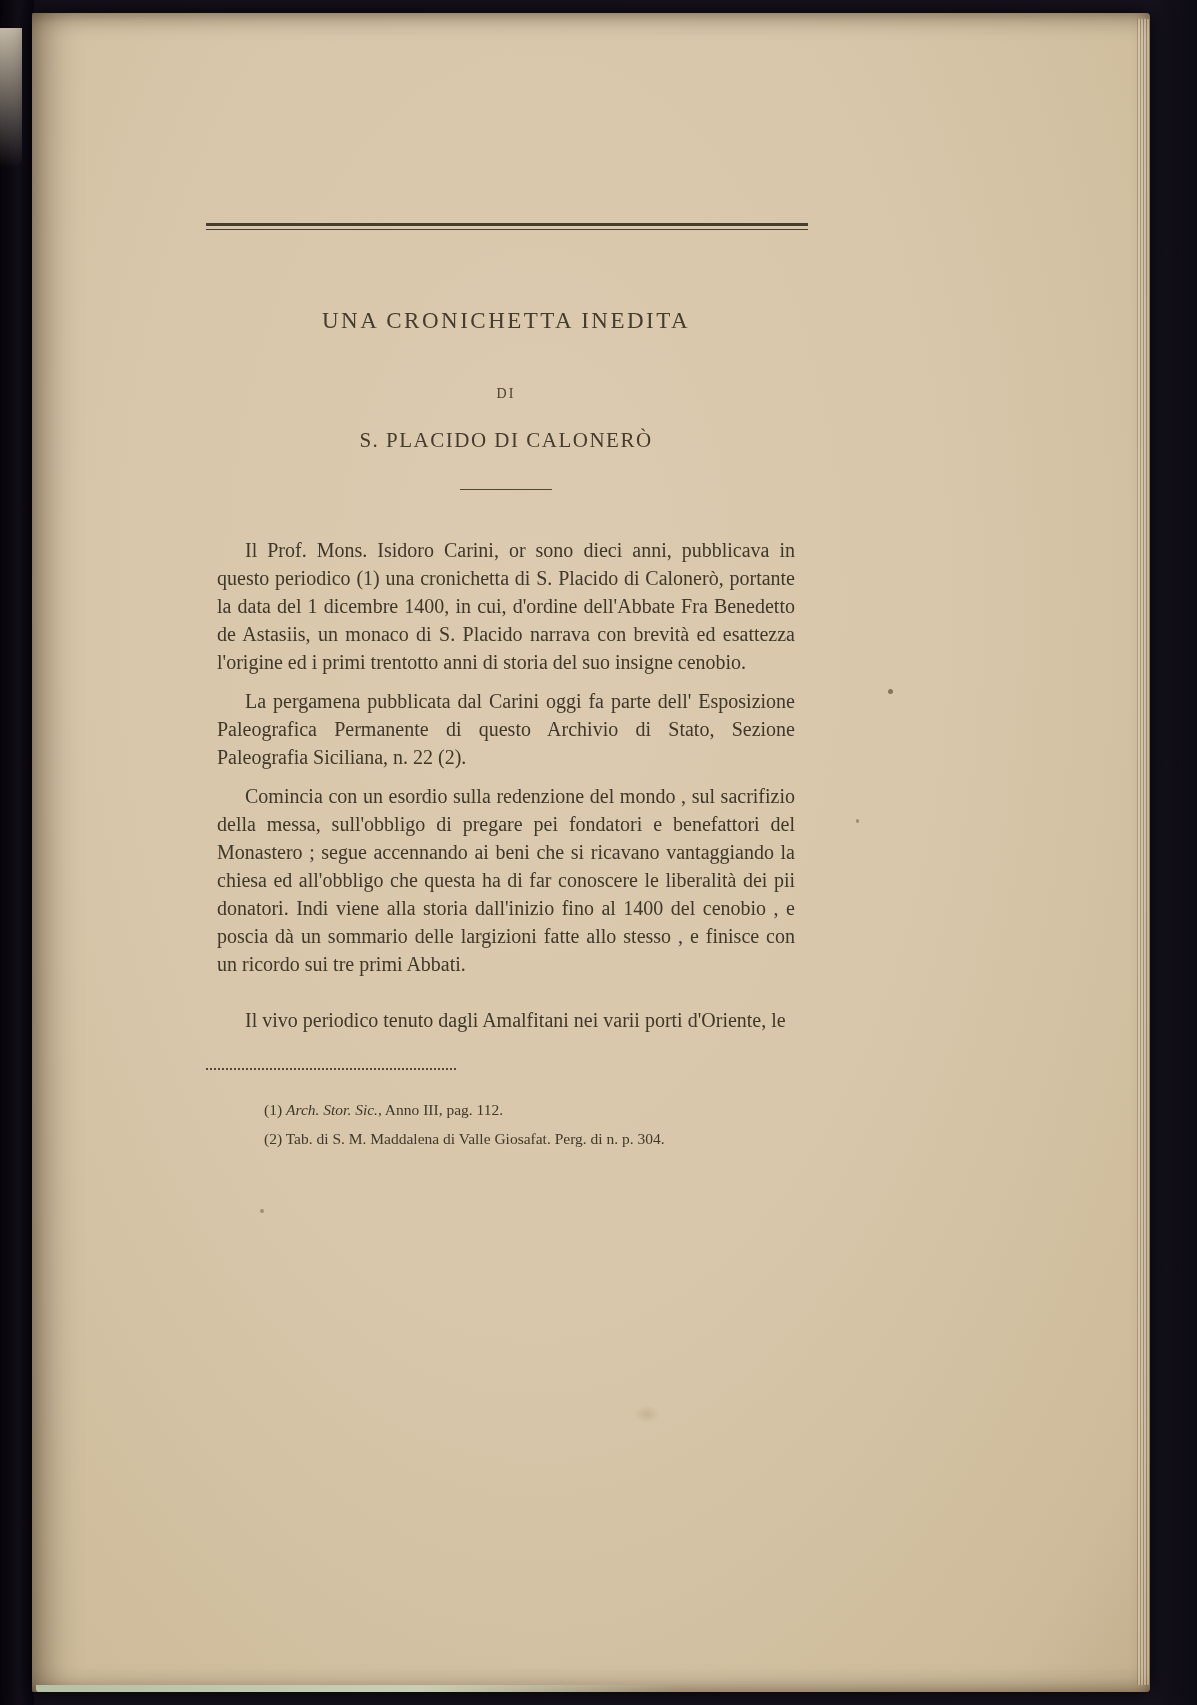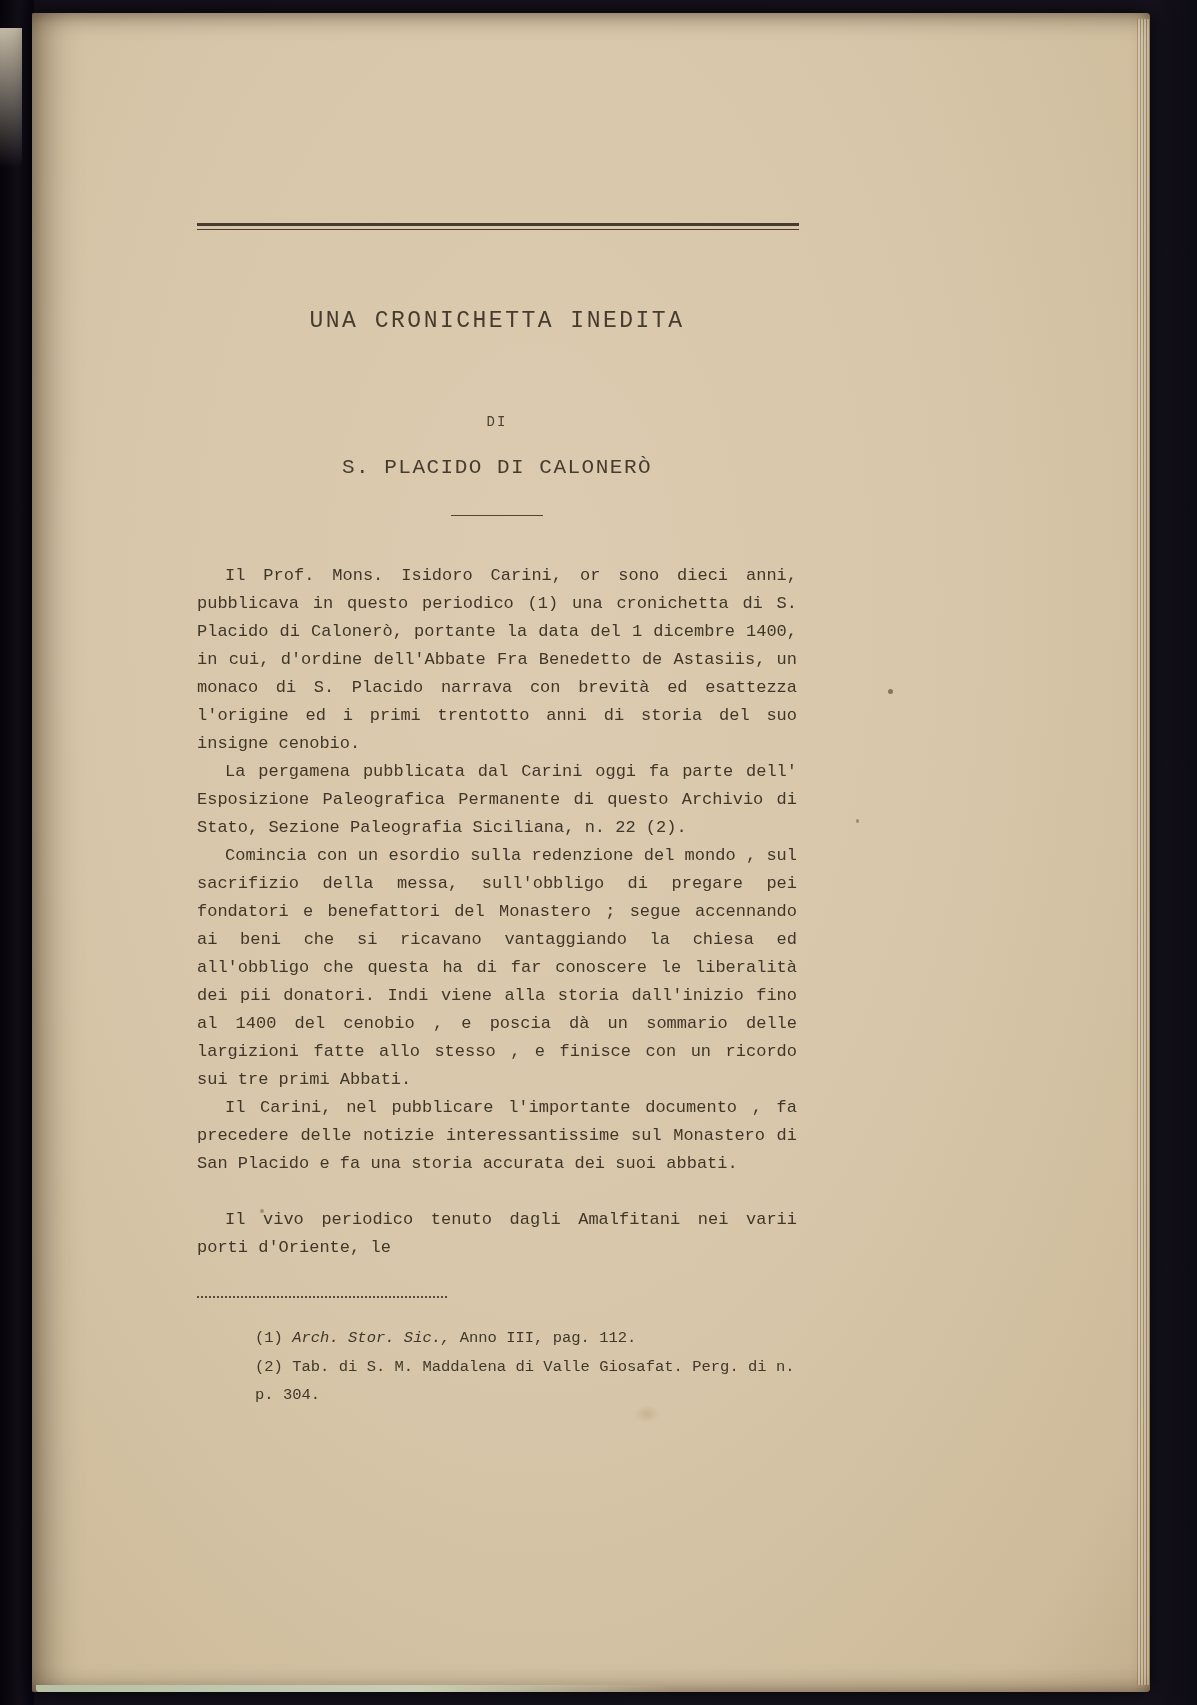--- a/index.html
+++ b/index.html
@@ -67,61 +67,60 @@
   }
   .speck { position: absolute; border-radius: 50%; }
   .speck.s1 { left: 856px; top: 676px; width: 5px; height: 5px; background: rgba(70,50,25,0.55); }
   .speck.s2 { left: 824px; top: 806px; width: 3px; height: 4px; background: rgba(90,65,35,0.45); }
   .speck.s3 { left: 602px; top: 1392px; width: 26px; height: 18px;
               background: radial-gradient(ellipse, rgba(150,120,70,0.22), rgba(150,120,70,0) 70%); }
   .speck.s4 { left: 228px; top: 1196px; width: 4px; height: 4px; background: rgba(80,60,30,0.4); }
 
   .content {
     position: absolute;
-    left: 165px; top: 0;
+    left: 174px; top: 0;
     width: 600px;
     color: #40382b;
-    font-family: Liberation Mono, monospace;
   }
   .double-rule { margin-top: 210px; width: 602px; }
   .double-rule .dr-top { height: 3px; background: #463d2f; }
   .double-rule .dr-bot { height: 1px; background: #463d2f; margin-top: 3px; }
 
   .title {
     margin: 78px 0 0 0;
     font-size: 23px;
     font-weight: normal;
     text-align: center;
     letter-spacing: 2.5px;
     color: #453c2f;
   }
   .di {
-    margin-top: 80px;
+    margin-top: 52px;
     text-align: center;
     font-size: 14px;
     letter-spacing: 2px;
     color: #4a4133;
   }
   .author {
     margin: 26px 0 0 0;
     font-size: 21px;
     font-weight: normal;
     text-align: center;
     letter-spacing: 1.5px;
     color: #453c2f;
   }
   .short-rule {
     margin: 36px auto 0 auto;
     width: 92px;
     border-top: 1px solid #50462f;
   }
   .body-text { margin-top: 46px; }
   .body-text p {
-    margin: 0;
-    font-size: 17px;
+    margin: 11px;
+    font-size: 20px;
     line-height: 28px;
     text-align: justify;
     text-indent: 28px;
     color: #3f372a;
   }
   .body-text p.spaced { margin-top: 28px; }
 
   .footnote-rule {
     margin-top: 34px;
     width: 250px;
@@ -159,21 +158,20 @@
 
       <h1 class="title">UNA CRONICHETTA INEDITA</h1>
       <div class="di">DI</div>
       <h2 class="author">S. PLACIDO DI CALONERÒ</h2>
       <div class="short-rule"></div>
 
       <div class="body-text">
         <p>Il Prof. Mons. Isidoro Carini, or sono dieci anni, pubblicava in questo periodico (1) una cronichetta di S. Placido di Calonerò, portante la data del 1 dicembre 1400, in cui, d'ordine dell'Abbate Fra Benedetto de Astasiis, un monaco di S. Placido narrava con brevità ed esattezza l'origine ed i primi trentotto anni di storia del suo insigne cenobio.</p>
         <p>La pergamena pubblicata dal Carini oggi fa parte dell' Esposizione Paleografica Permanente di questo Archivio di Stato, Sezione Paleografia Siciliana, n. 22 (2).</p>
         <p>Comincia con un esordio sulla redenzione del mondo , sul sacrifizio della messa, sull'obbligo di pregare pei fondatori e benefattori del Monastero ; segue accennando ai beni che si ricavano vantaggiando la chiesa ed all'obbligo che questa ha di far conoscere le liberalità dei pii donatori. Indi viene alla storia dall'inizio fino al 1400 del cenobio , e poscia dà un sommario delle largizioni fatte allo stesso , e finisce con un ricordo sui tre primi Abbati.</p>
-        <p>Il Carini, nel pubblicare l'importante documento , fa precedere delle notizie interessantissime sul Monastero di San Placido e fa una storia accurata dei suoi abbati.</p>
         <p class="spaced">Il vivo periodico tenuto dagli Amalfitani nei varii porti d'Oriente, le</p>
       </div>
 
       <div class="footnote-rule"></div>
 
       <div class="footnotes">
         <p><span>(1)</span> <i>Arch. Stor. Sic.,</i> <span>Anno III, pag. 112.</span></p>
         <p><span>(2)</span> <span>Tab. di S. M. Maddalena di Valle Giosafat. Perg. di n. p. 304.</span></p>
       </div>
     </div>

